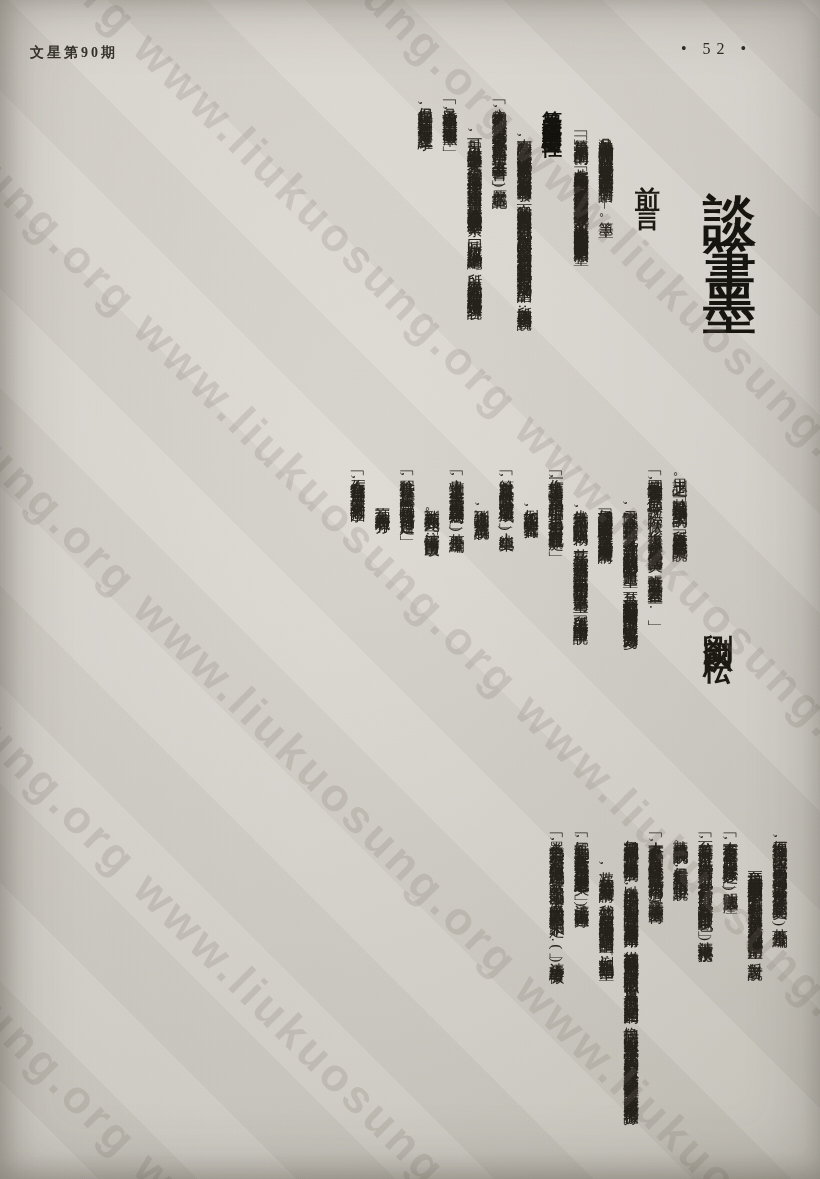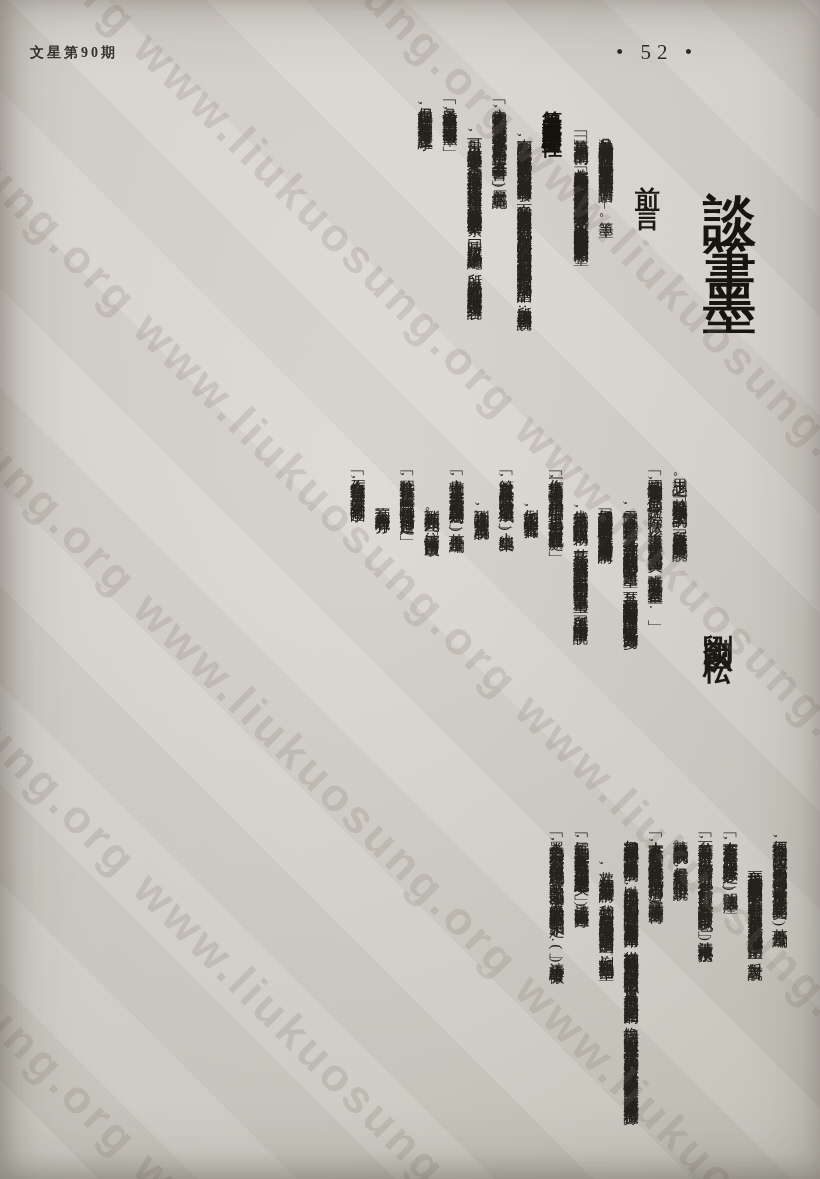--- a/index.html
+++ b/index.html
@@ -17,22 +17,22 @@
     position:absolute;inset:0;pointer-events:none;
     background:
       repeating-linear-gradient(45deg,rgba(255,255,255,0.05) 0 70px,rgba(40,35,25,0.03) 70px 140px),
       radial-gradient(ellipse at 45% 40%,rgba(255,255,255,0.10),rgba(0,0,0,0.05) 95%);
   }
   .issue{
     position:absolute;left:30px;top:44px;
     font-size:14px;letter-spacing:3px;color:#35322b;font-weight:700;
   }
   .pagenum{
-    position:absolute;left:616px;top:40px;
-    font-size:21px;letter-spacing:6px;color:#2e2b25;
+    position:absolute;left:681px;top:40px;
+    font-size:16px;letter-spacing:6px;color:#2e2b25;
   }
   .title{
     position:absolute;right:54px;top:148px;margin:0;
     writing-mode:vertical-rl;text-orientation:mixed;
     font-size:53px;font-weight:bold;letter-spacing:46px;color:#17150f;
   }
   .author{
     position:absolute;right:82px;top:610px;
     writing-mode:vertical-rl;text-orientation:mixed;
     font-size:30px;font-weight:bold;letter-spacing:10px;color:#1d1a14;

